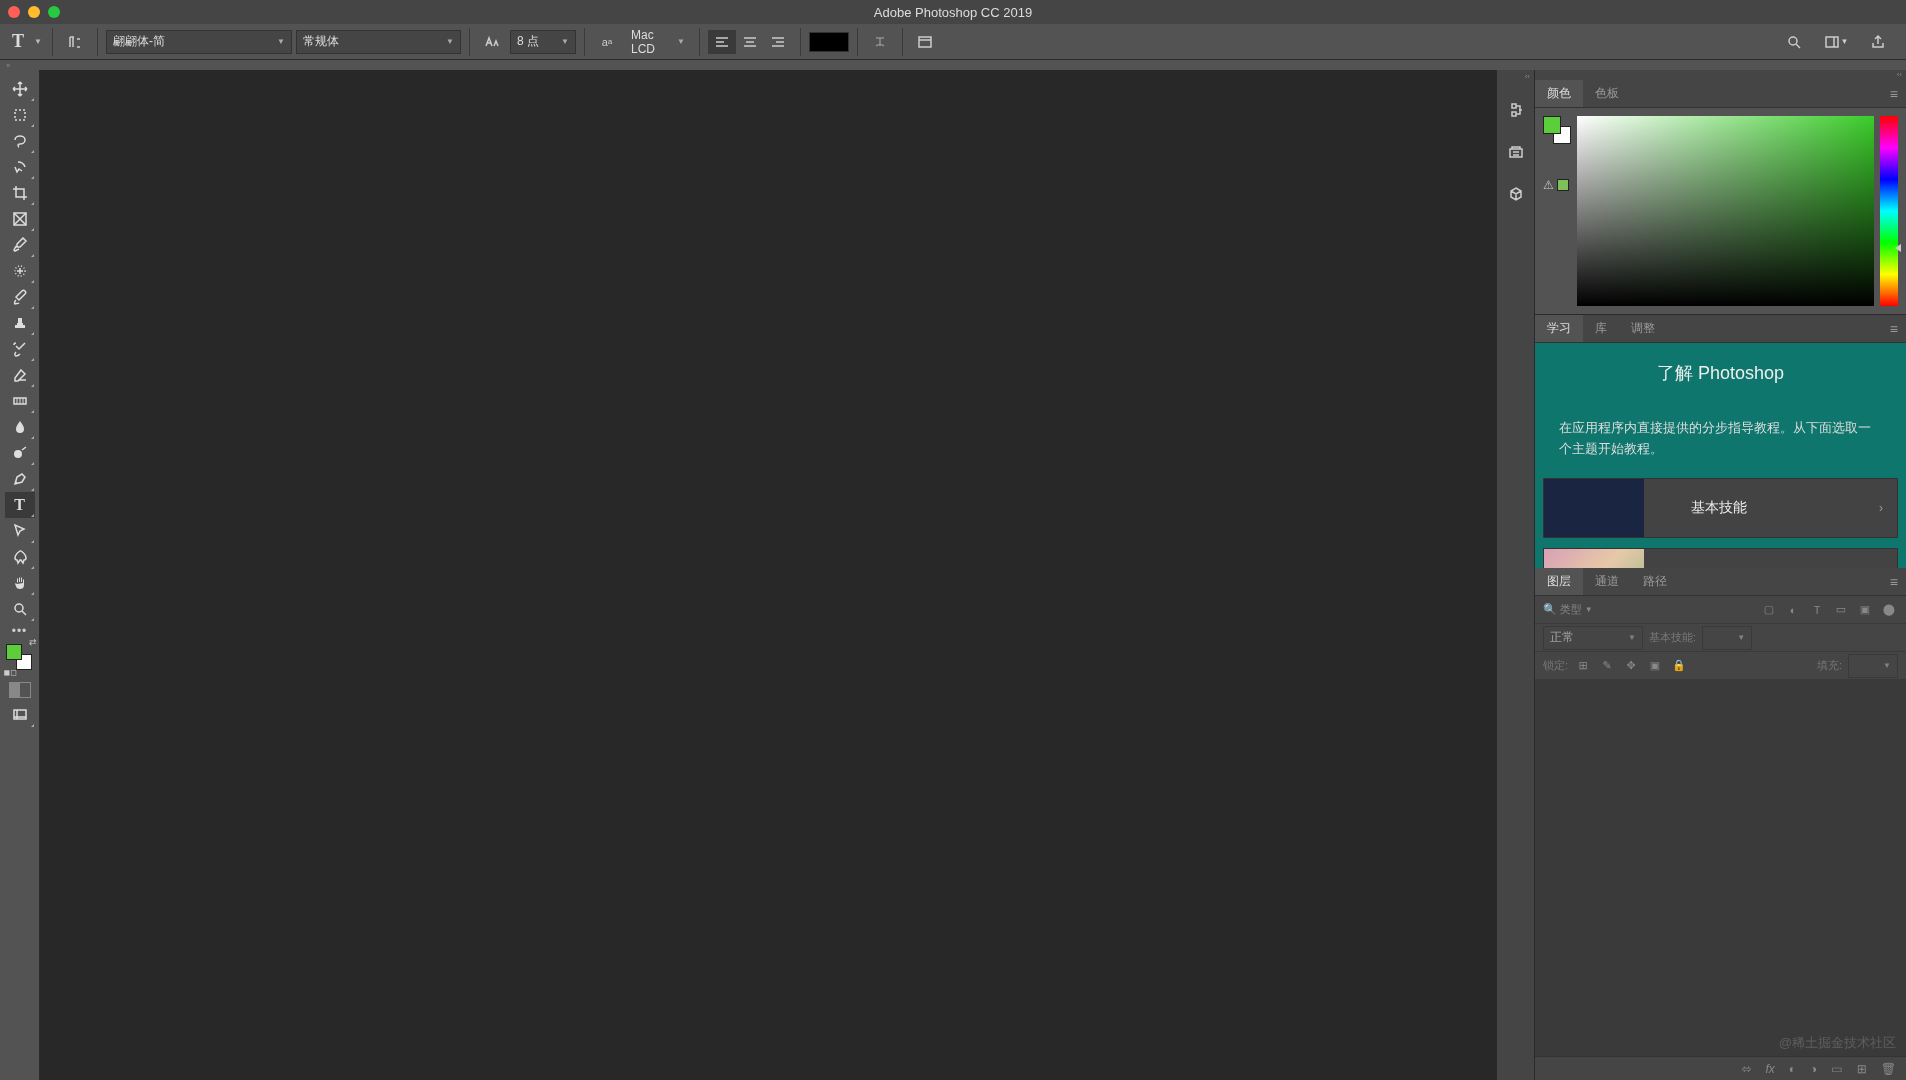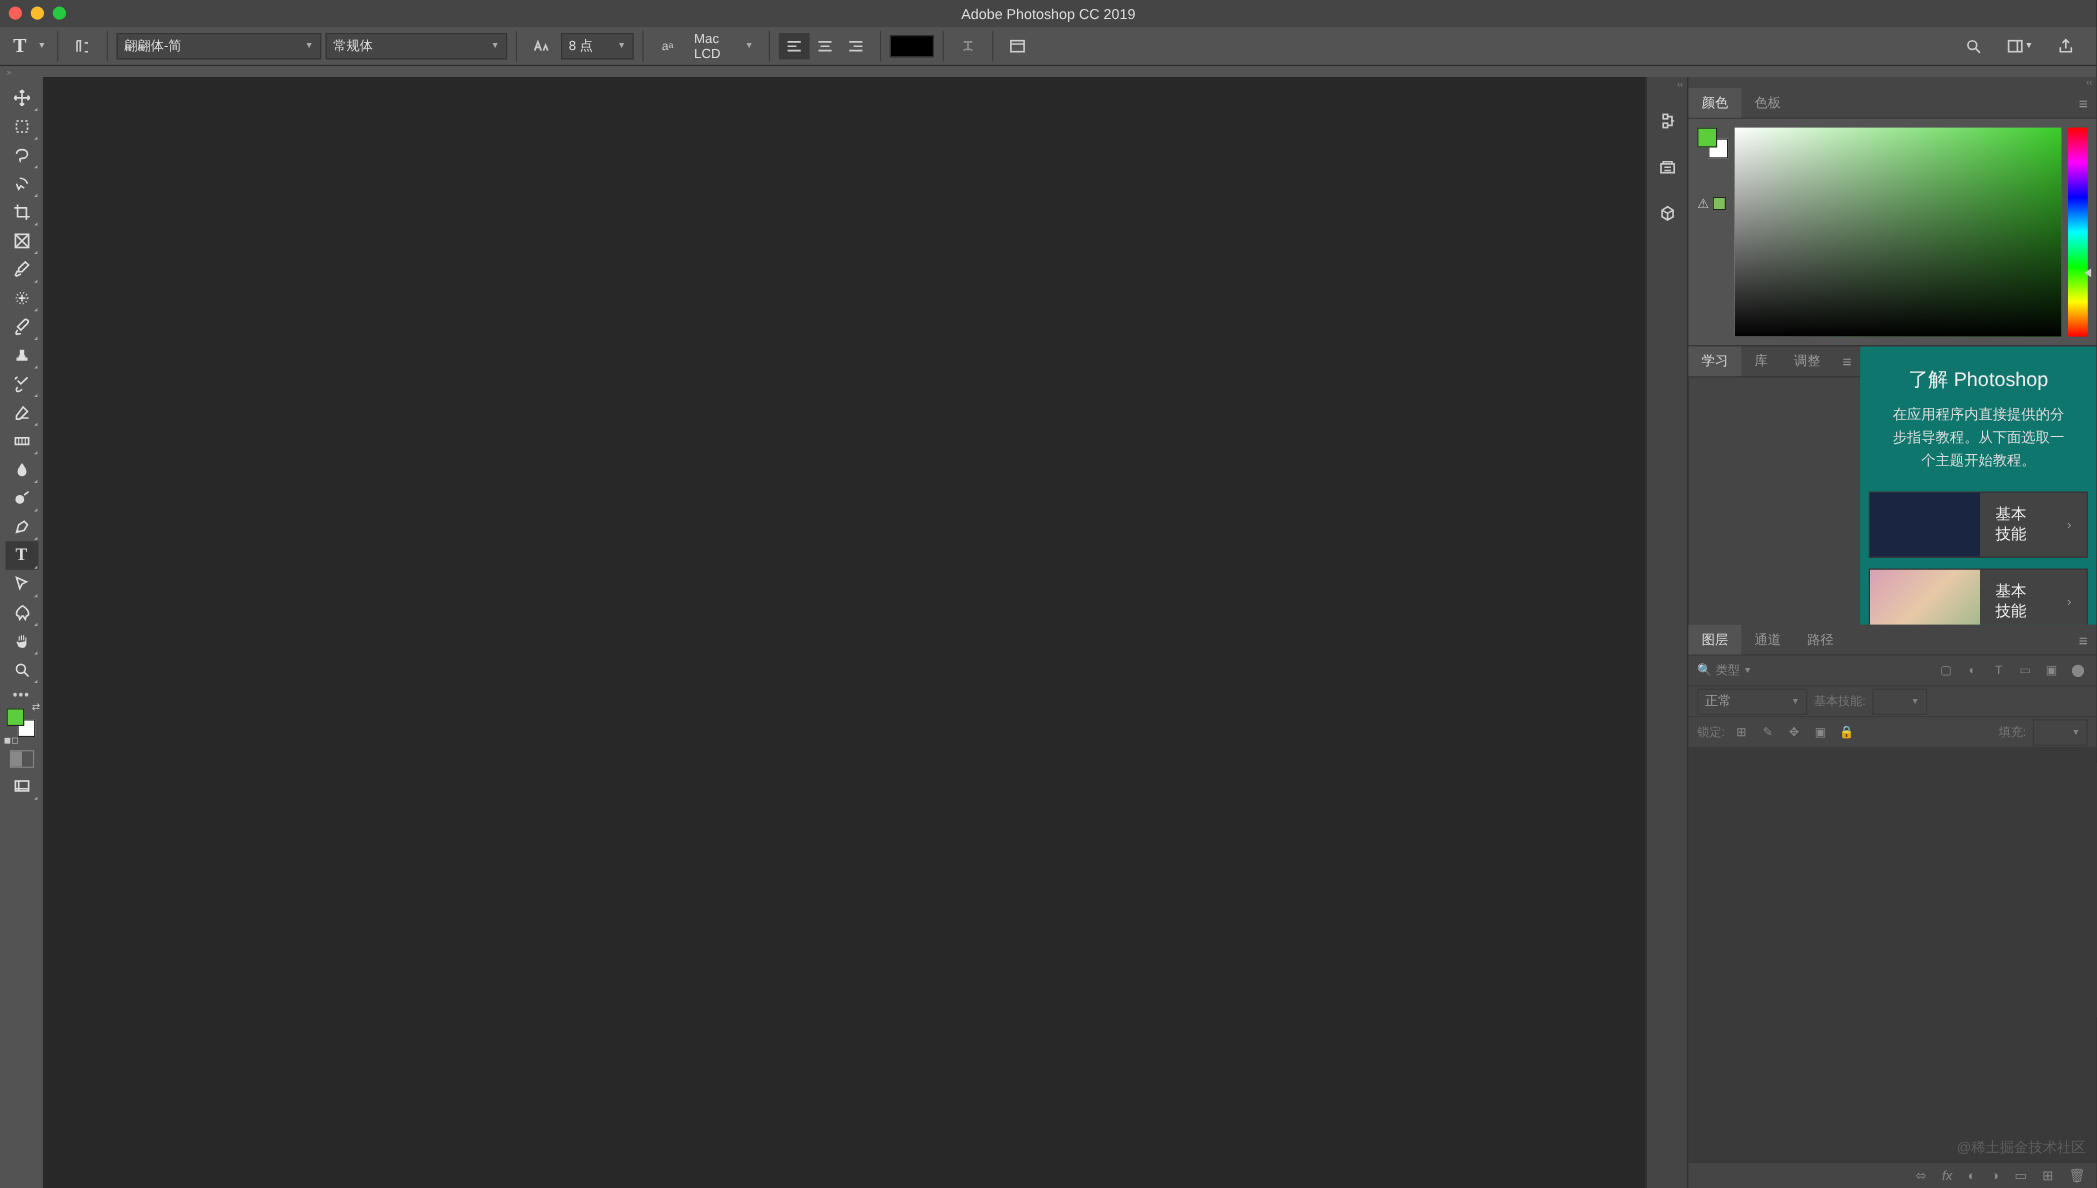--- a/index.html
+++ b/index.html
@@ -54,38 +54,38 @@
 .colorpanel .swpair .b { position: absolute; right: 0; bottom: 0; width: 18px; height: 18px; background: #fff; border: 1px solid #222; }
 .colorpanel .swpair .f { position: absolute; left: 0; top: 0; width: 18px; height: 18px; background: #5dce3b; border: 1px solid #222; }
 .colorpanel .warn { display: flex; gap: 3px; align-items: center; }
 .colorpanel .warn .tri { font-size: 12px; color: #ccc; }
 .colorpanel .warn .sq { width: 12px; height: 12px; background: #7fbf5a; border: 1px solid #222; }
 .satval { flex: 1; height: 190px; background: linear-gradient(to bottom, transparent, #000), linear-gradient(to right, #fff, #3bcc2a); position: relative; }
 .huebar { width: 18px; height: 190px; background: linear-gradient(to bottom, #ff0000, #ff00ff, #0000ff, #00ffff, #00ff00, #ffff00, #ff0000); position: relative; }
 .huebar .ind { position: absolute; right: -3px; top: 128px; width: 0; height: 0; border-right: 6px solid #ccc; border-top: 4px solid transparent; border-bottom: 4px solid transparent; }
 .learn-body { flex: 1; background: #0f766e; overflow: hidden; padding-bottom: 4px; }
 .learn-body h2 { text-align: center; font-size: 18px; font-weight: 400; color: #eee; padding: 18px 0 10px; }
-.learn-body p { text-align: center; font-size: 13px; color: #ddd; padding: 0 24px 18px; line-height: 1.6; }
-.tutcard { margin: 0 8px 10px; height: 60px; background: #434343; display: flex; align-items: center; cursor: pointer; border: 1px solid #333; }
+.learn-body p { font-size: 13px; color: #ddd; padding: 0 24px 18px; line-height: 1.6; margin-top: 23px; }
+.tutcard { margin: 0 8px 10px; height: 60px; background: #434343; display: flex; align-items: center; cursor: pointer; border: 1px solid #333; gap: 33px; }
 .tutcard .thumb { width: 100px; height: 100%; background: #1a2542; }
 .tutcard .thumb.t2 { background: linear-gradient(135deg, #d9a0b5, #e6c9a8, #9fb88c); }
 .tutcard .lbl { flex: 1; padding: 0 14px; font-size: 14px; color: #eee; }
 .tutcard .chev { padding: 0 14px; color: #999; }
 .layers-body { background: #454545; }
 .lrow { display: flex; align-items: center; height: 28px; padding: 0 8px; gap: 6px; color: #888; font-size: 11px; border-bottom: 1px solid #3a3a3a; }
 .lrow .srch { display: flex; align-items: center; gap: 3px; }
 .lrow .mini { width: 18px; height: 18px; display: flex; align-items: center; justify-content: center; color: #888; cursor: pointer; }
 .lrow .flx { flex: 1; }
 .lrow .lbl-t { color: #777; }
 .lfoot { position: absolute; bottom: 0; left: 0; right: 0; height: 24px; background: #454545; display: flex; align-items: center; justify-content: flex-end; gap: 14px; padding: 0 10px; color: #888; border-top: 1px solid #333; }
 .lfoot span { cursor: pointer; font-size: 12px; }
 .layerspanel { position: relative; flex: 1; display: flex; flex-direction: column; min-height: 240px; }
 .layerslist { flex: 1; background: #3a3a3a; margin: 0; }
 .watermark { position: absolute; bottom: 28px; right: 10px; color: rgba(200,200,200,.25); font-size: 13px; }
-.learnpanel { height: 254px; display: flex; flex-direction: row; border-top: 1px solid #2a2a2a; }
+.learnpanel { height: 254px; display: flex; flex-direction: column; border-top: 1px solid #2a2a2a; }
 .colwrap { display: flex; flex-direction: column; }
 svg { width: 16px; height: 16px; stroke: currentColor; fill: none; stroke-width: 1.5; }
 </style>
 </head>
 <body>
 
 <div class="titlebar">
   <div class="traffic">
     <div class="dot r"></div>
     <div class="dot y"></div>

